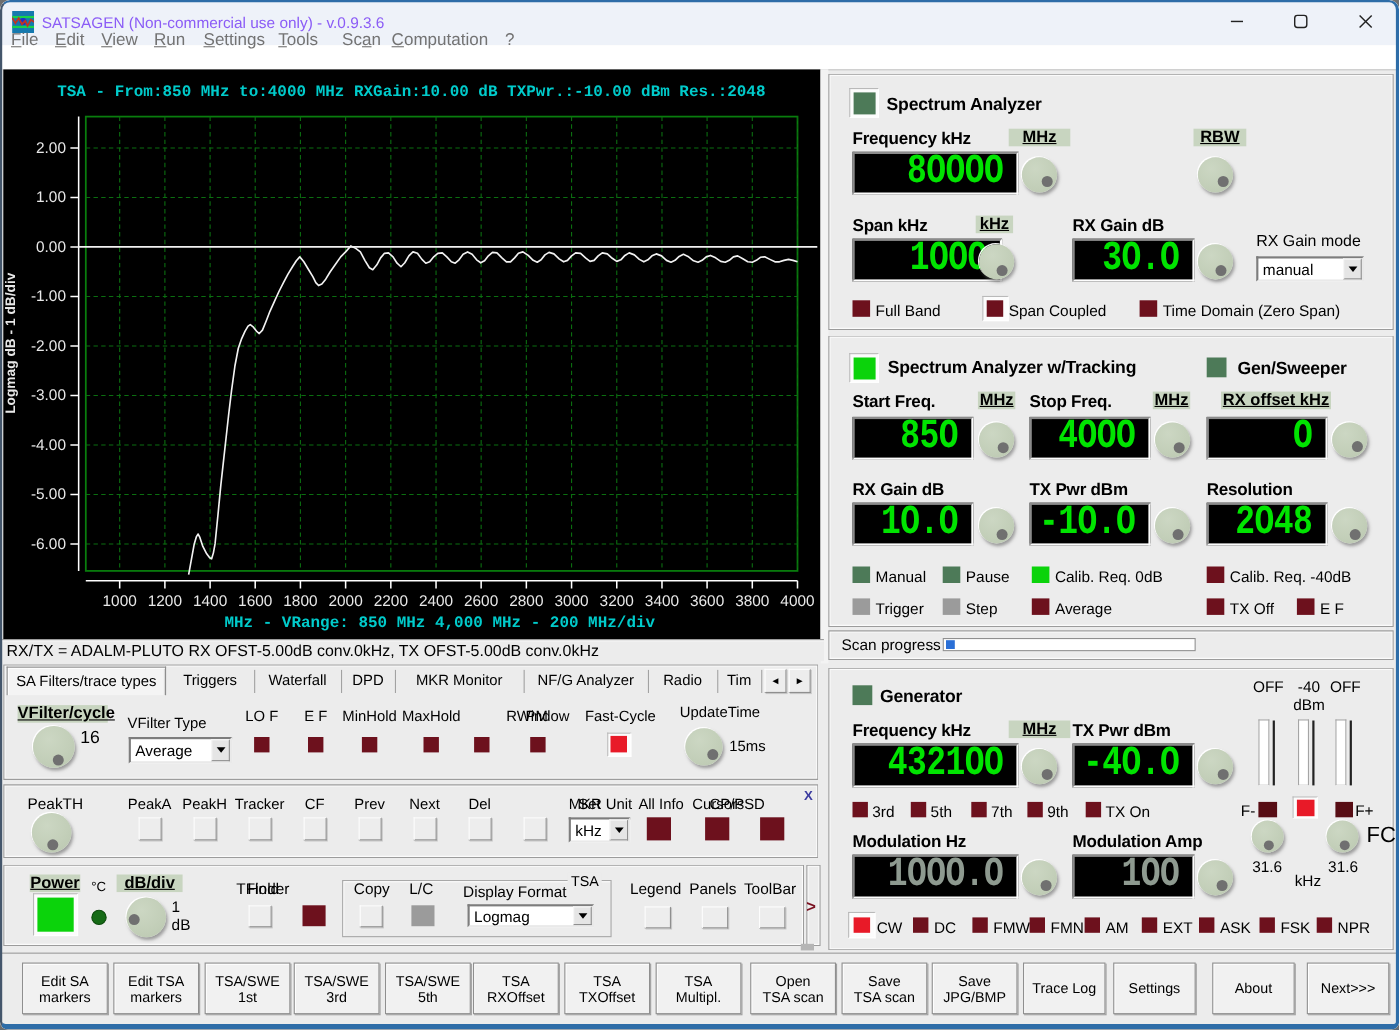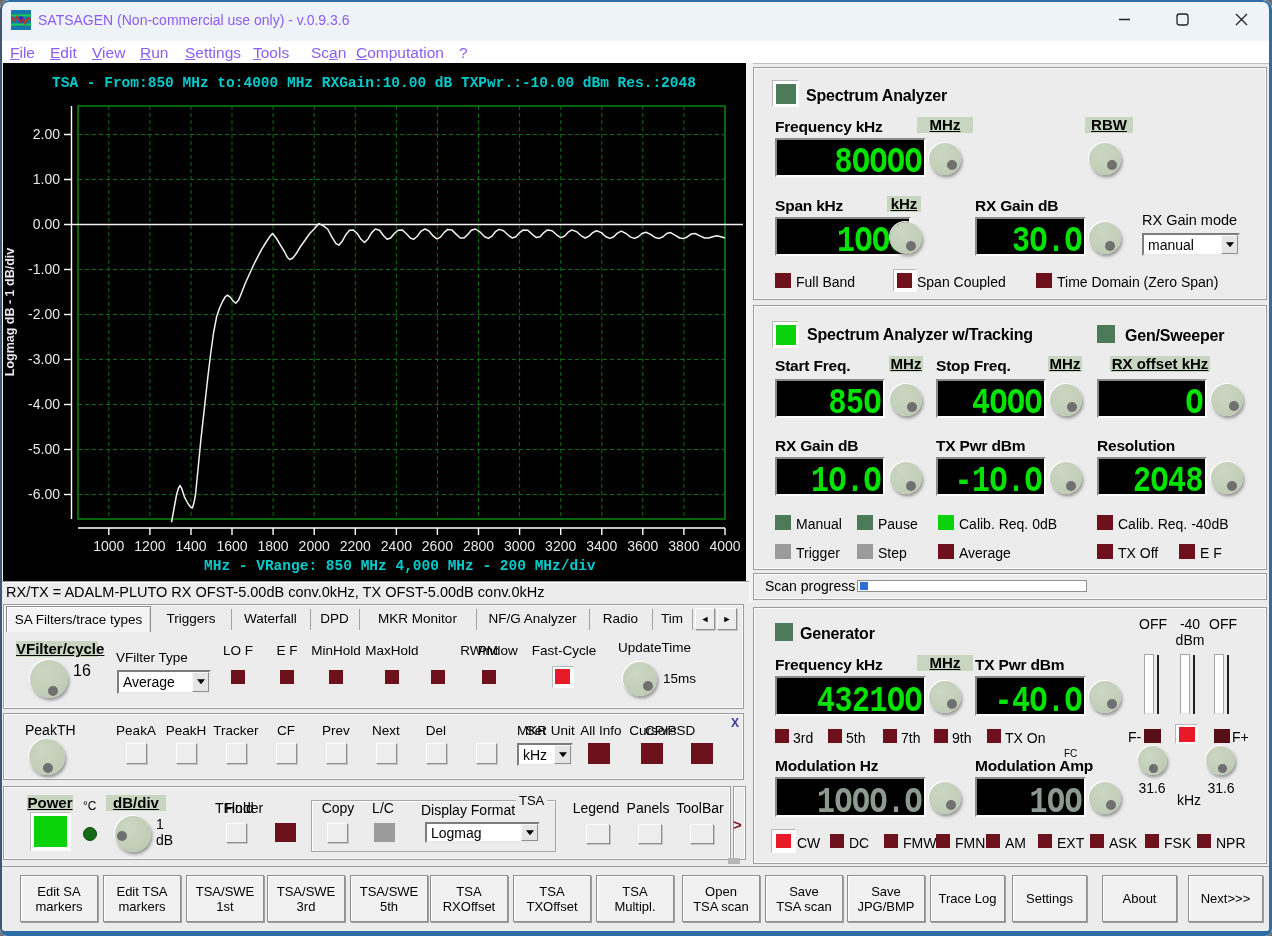--- a/index.html
+++ b/index.html
@@ -1,21 +1,21 @@
 <!DOCTYPE html>
 <html><head><meta charset="utf-8">
 <style>
 *{box-sizing:border-box;margin:0;padding:0}
 html,body{width:1272px;height:936px;overflow:hidden;background:#6e6e6e;font-family:"Liberation Sans",sans-serif}
 #root{position:absolute;left:0;top:0;width:1272px;height:936px;background:#ececec;border-radius:9px 9px 7px 7px;overflow:hidden}
 .abs{position:absolute}
 .panel{position:absolute;background:#ececec;box-shadow:inset 0 0 0 1px #9c9c9c,inset 0 0 0 2px #fbfbfb}
 .lcd{position:absolute;background:#000;border:2px solid;border-color:#8b8b8b #fdfdfd #fdfdfd #8b8b8b;
  color:#00e400;font-family:"Liberation Mono",monospace;font-weight:bold;font-size:30px;
- letter-spacing:-0.5px;padding-right:2px;overflow:hidden;display:flex;align-items:flex-end;justify-content:flex-end}
+ letter-spacing:-0.5px;padding-right:12px;overflow:hidden;display:flex;align-items:flex-start;justify-content:flex-end}
 .lcd span{display:inline-block;transform:translateY(2px) scaleY(1.25);line-height:1}
 .lcd.dis{color:#8e9a90}
 .knob{position:absolute;border-radius:50%;
  background:radial-gradient(circle at 38% 32%,#ccd7c3 0%,#c3cfb9 55%,#bac7b0 100%);
  box-shadow:-1px -1px 0 rgba(255,255,255,.95),1.5px 2.5px 3px rgba(90,90,90,.55)}
 .led{position:absolute;background:#6d111d}
 .led.g{background:#4d7a58}.led.bg{background:#0bd30b}.led.br{background:#e81a28}
 .led.gray{background:#9b9b9b}.led.dkr{background:#570d14}
 .wb{position:absolute;background:#fcfcfc;border:1px solid;border-color:#b9b9b9 #fff #fff #b9b9b9}
 .tag{position:absolute;background:#c8d5c0;color:#000;font-weight:bold;font-size:15px;
@@ -26,21 +26,21 @@
 .fbtn{position:absolute;background:#ededed;border:1px solid;border-color:#fdfdfd #8f8f8f #8f8f8f #fdfdfd;box-shadow:1px 1px 0 #c6c6c6}
 .dd{position:absolute;background:#fff;border:2px solid;border-color:#7d7d7d #e9e9e9 #e9e9e9 #7d7d7d;font-size:14px}
 .dd span{position:absolute;left:4px;top:50%;transform:translateY(-50%);white-space:nowrap}
 .dda{position:absolute;right:0;top:0;bottom:0;width:17px;background:#e5e5e5;
  border:1px solid;border-color:#f8f8f8 #8f8f8f #8f8f8f #f8f8f8}
 .dda:after{content:"";position:absolute;left:50%;top:50%;transform:translate(-50%,-30%);
  border:4px solid transparent;border-top:5px solid #000}
 .bbtn{position:absolute;top:875px;height:47px;background:#f1f1f1;border:1px solid #8f8f8f;
  box-shadow:1px 1px 0 #9f9f9f,inset 1px 1px 0 #fff;font-size:13px;color:#000;text-align:center;
  display:flex;align-items:center;justify-content:center;line-height:15px}
-.mi{position:absolute;top:44px;font-size:15.5px;color:#8b5cf6}
+.mi{position:absolute;top:28px;font-size:15.5px;color:#737373}
 .u{text-decoration:underline}
 </style></head><body>
 <div id="root">
 
 <div class="abs" style="left:0;top:0;width:1272px;height:41px;background:#eef2f9;border-radius:9px 9px 0 0"></div>
 <svg class="abs" style="left:11px;top:10px" width="20" height="20">
  <rect width="20" height="20" fill="#1579ae"></rect>
  <rect y="4.5" width="20" height="2" fill="#17d24a"></rect>
  <rect y="13.5" width="20" height="2" fill="#17d24a"></rect>
  <circle cx="10" cy="9.5" r="3.2" fill="#1b30c8"></circle>
@@ -305,21 +305,21 @@
 <div class="t" style="left:1128px;top:729px;font-size:14px">F-</div>
 <div class="led dkr" style="left:1144px;top:729px;width:17px;height:14px"></div>
 <div class="wb" style="left:1175px;top:724px;width:23px;height:20px"></div>
 <div class="led br" style="left:1179px;top:727px;width:16px;height:15px"></div>
 <div class="led dkr" style="left:1214px;top:729px;width:16px;height:14px"></div>
 <div class="t" style="left:1232px;top:729px;font-size:14px">F+</div>
 <div class="knob" style="left:1138px;top:746px;width:29px;height:29px"></div>
 <div class="abs" style="left:1149px;top:764px;width:9px;height:9px;border-radius:50%;background:#707070"></div>
 <div class="knob" style="left:1206px;top:746px;width:29px;height:29px"></div>
 <div class="abs" style="left:1218px;top:764px;width:9px;height:9px;border-radius:50%;background:#707070"></div>
-<div class="t c" style="left:1064px;top:748px;width:120px;text-align:left;font-size:10px">FC</div>
+<div class="t c" style="left:1149px;top:748px;width:120px;text-align:right;font-size:20px">FC</div>
 <div class="t c" style="left:1092px;top:780px;width:120px;text-align:center;font-size:14px">31.6</div>
 <div class="t c" style="left:1161px;top:780px;width:120px;text-align:center;font-size:14px">31.6</div>
 <div class="t c" style="left:1129px;top:792px;width:120px;text-align:center;font-size:14px">kHz</div>
 <div class="b" style="left:775px;top:757px;font-size:15.5px">Modulation Hz</div>
 <div class="b" style="left:975px;top:757px;font-size:15.5px">Modulation Amp</div>
 <div class="lcd dis" style="left:775px;top:777px;width:151px;height:40px;font-size:30px">
       <span>1OOO.O</span>
     </div>
 <div class="knob" style="left:929px;top:782px;width:32px;height:32px"></div>
 <div class="abs" style="left:946px;top:800px;width:10px;height:10px;border-radius:50%;background:#707070"></div>

